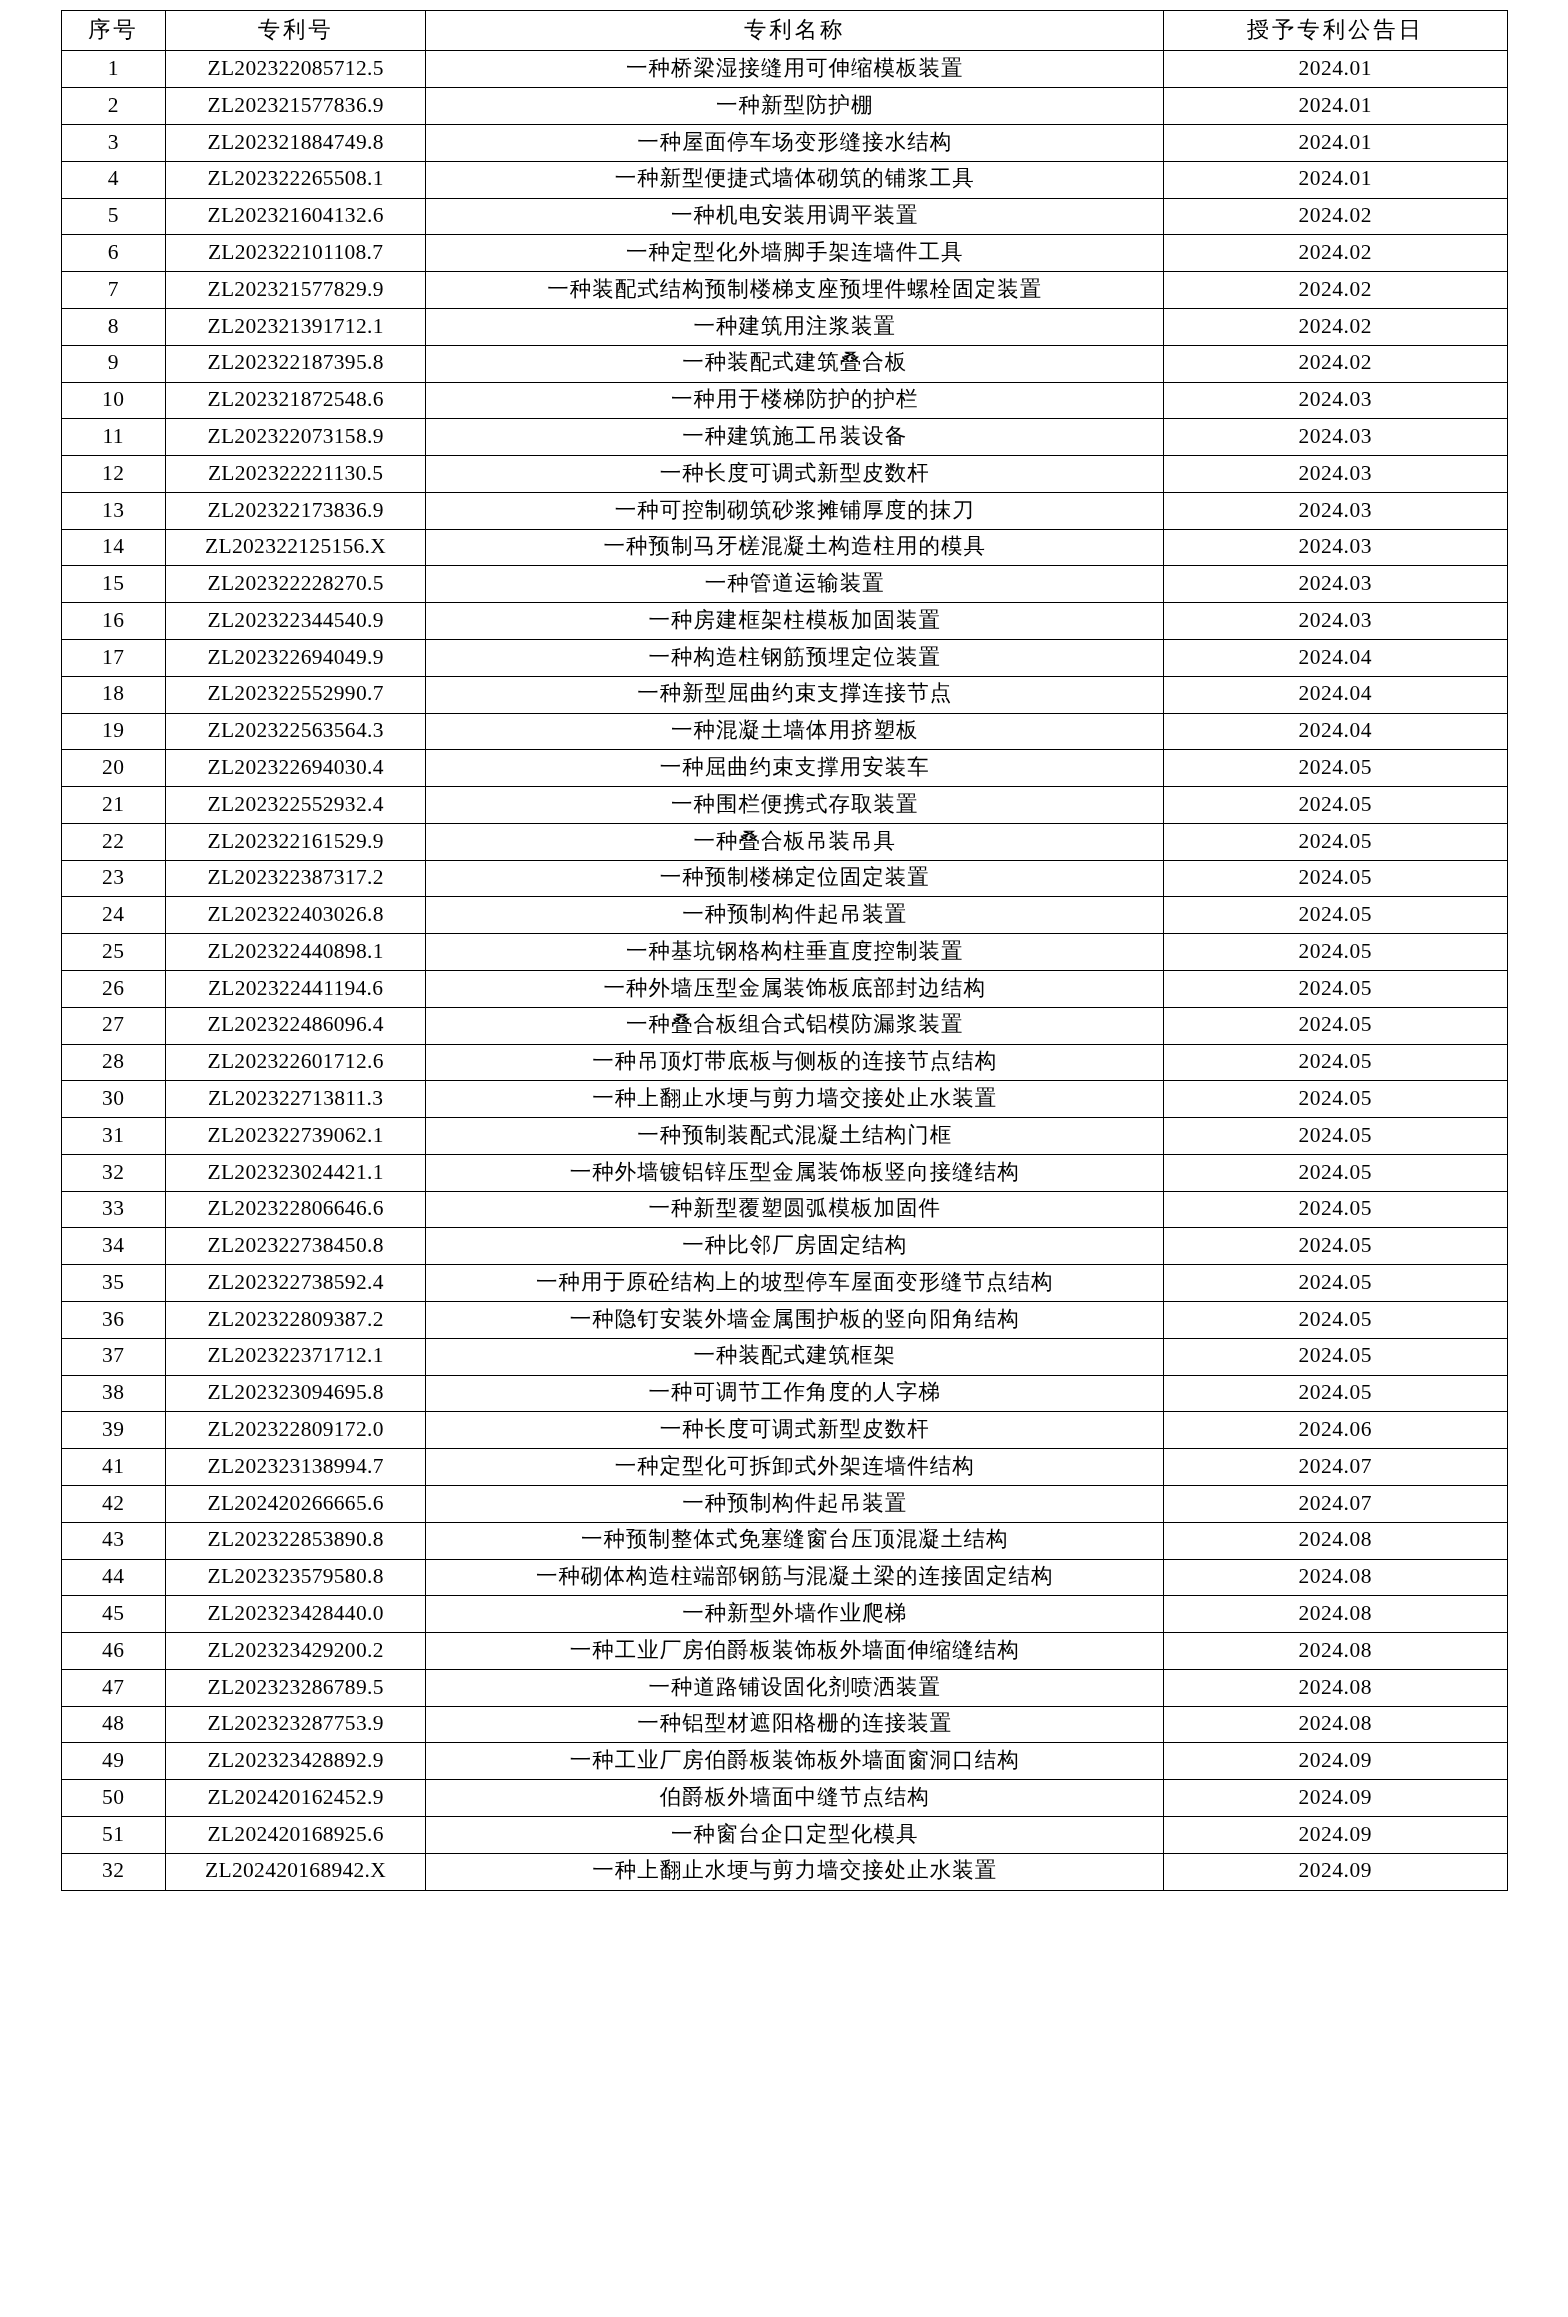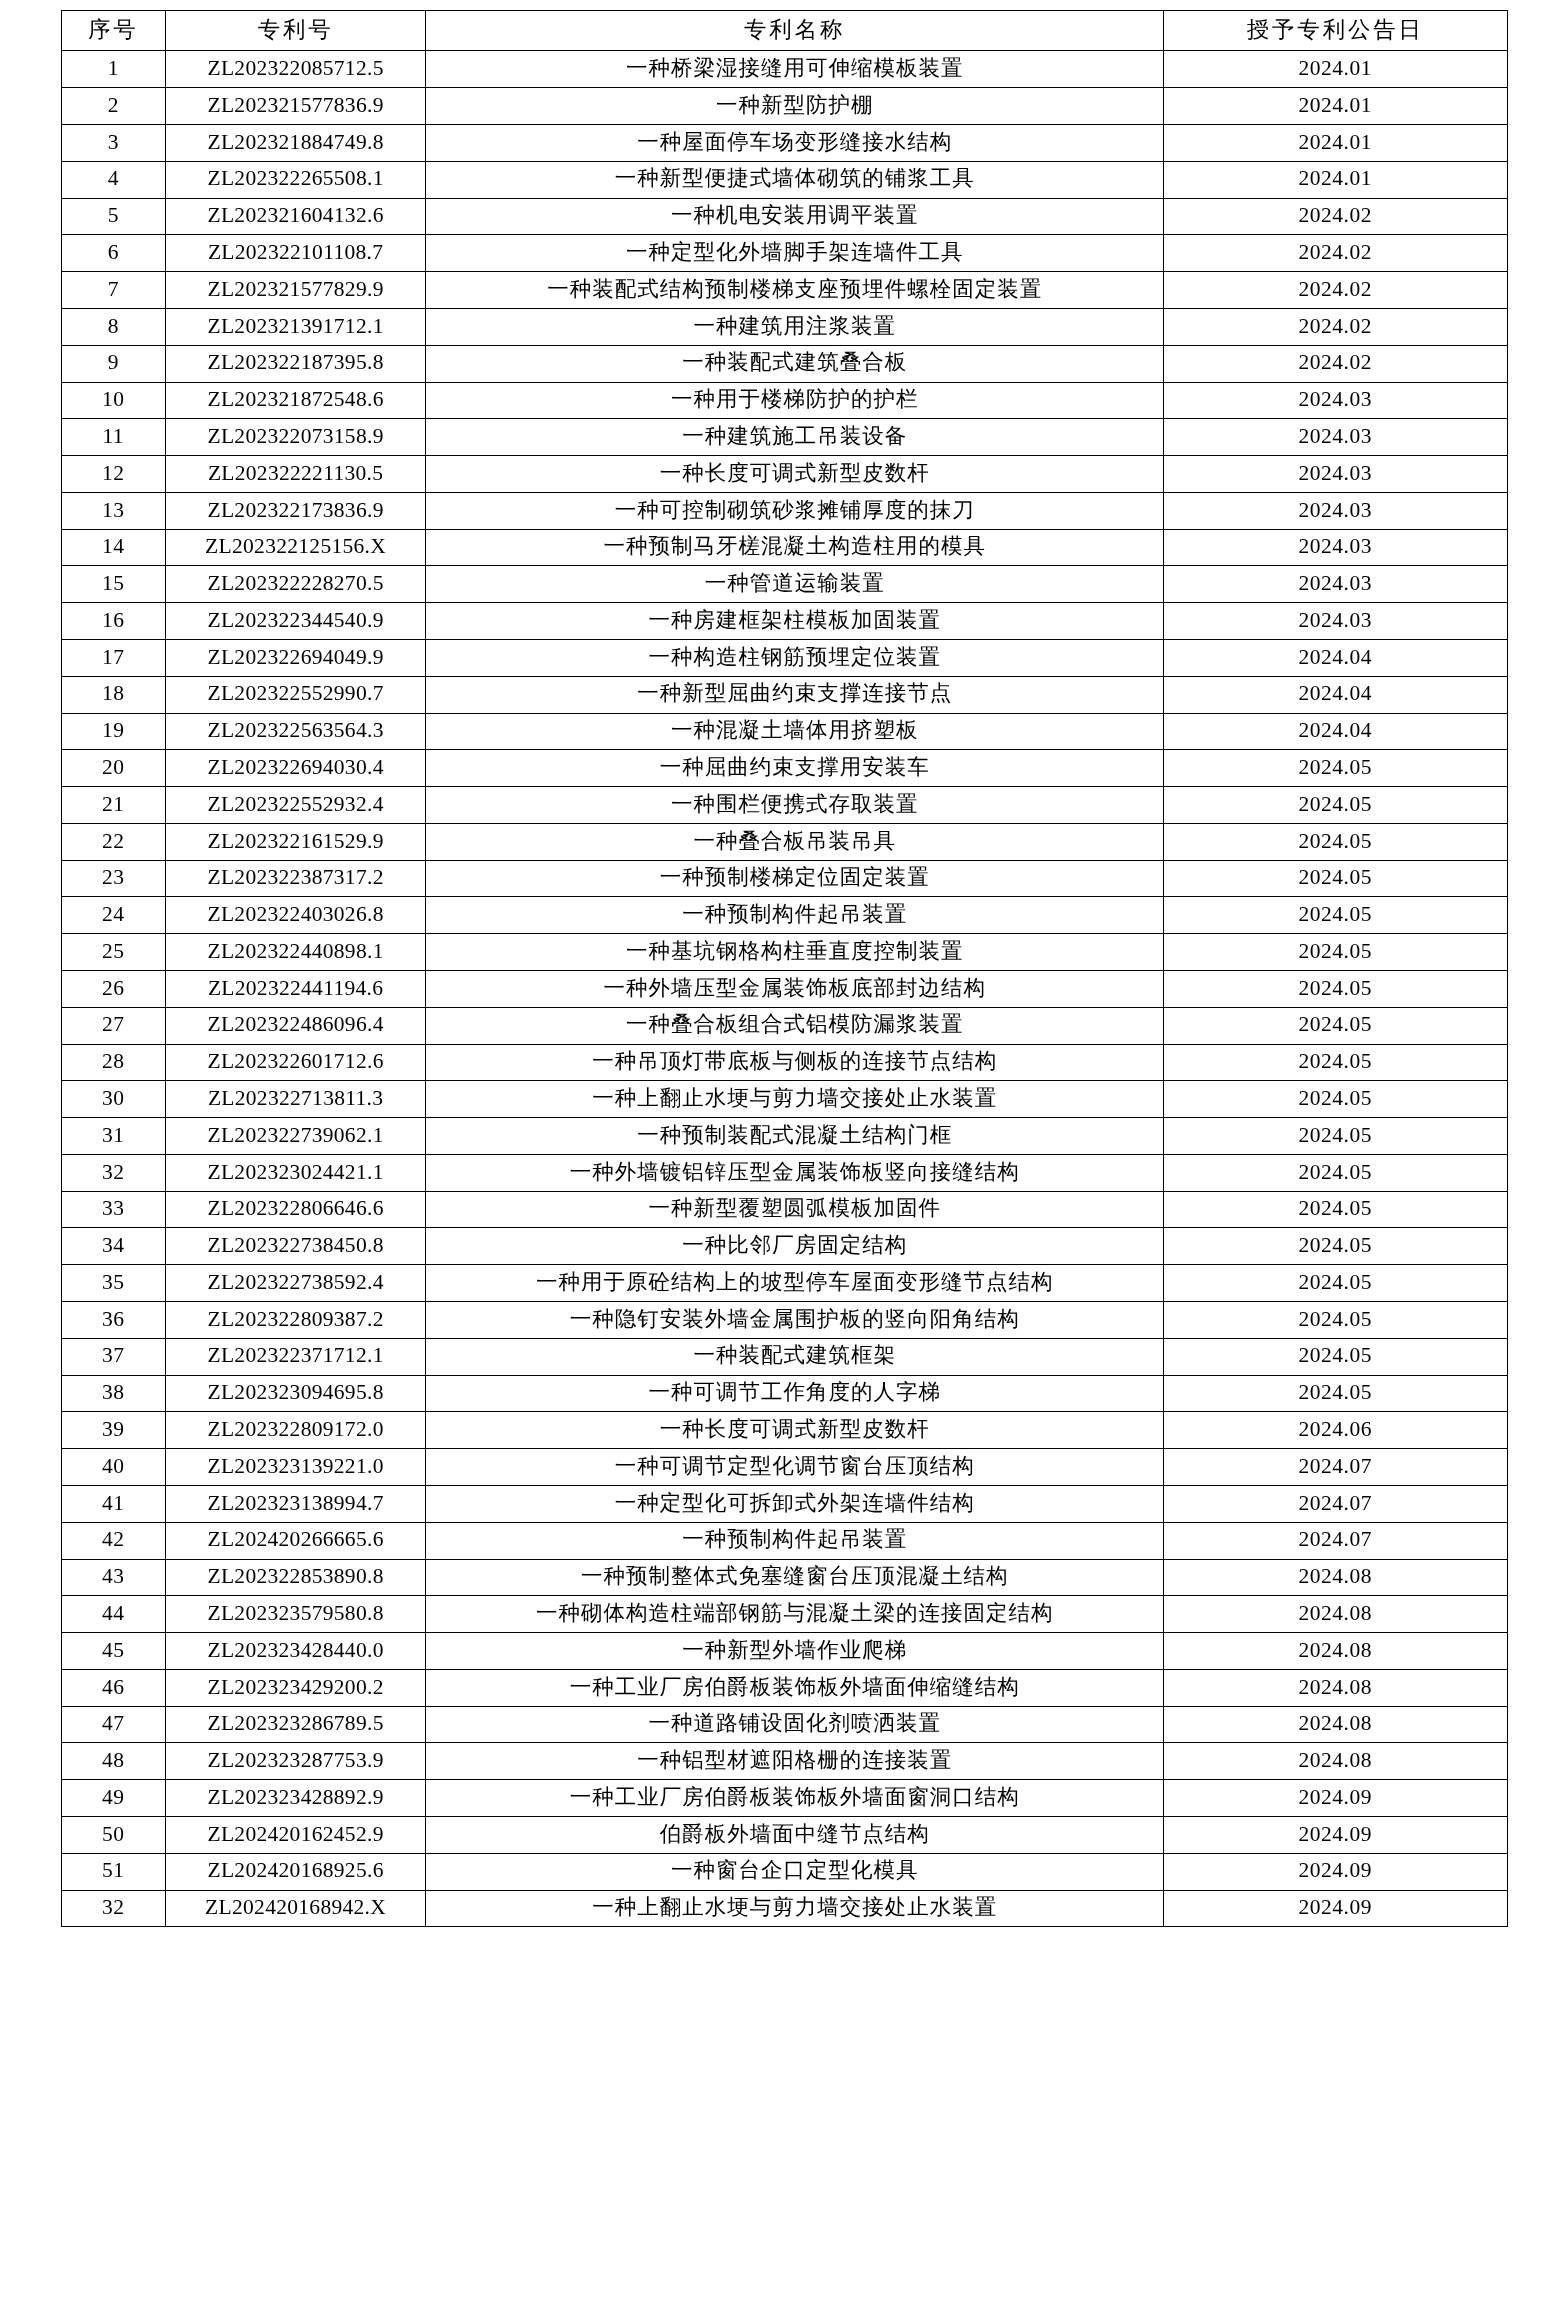--- a/index.html
+++ b/index.html
@@ -303,26 +303,20 @@
           <td class="cell-name">一种可调节工作角度的人字梯</td>
           <td class="cell-date">2024.05</td>
         </tr>
         <tr>
           <td class="cell-idx">39</td>
           <td class="cell-no">ZL202322809172.0</td>
           <td class="cell-name">一种长度可调式新型皮数杆</td>
           <td class="cell-date">2024.06</td>
         </tr>
         <tr>
-          <td class="cell-idx">40</td>
-          <td class="cell-no">ZL202323139221.0</td>
-          <td class="cell-name">一种可调节定型化调节窗台压顶结构</td>
-          <td class="cell-date">2024.07</td>
-        </tr>
-        <tr>
           <td class="cell-idx">41</td>
           <td class="cell-no">ZL202323138994.7</td>
           <td class="cell-name">一种定型化可拆卸式外架连墙件结构</td>
           <td class="cell-date">2024.07</td>
         </tr>
         <tr>
           <td class="cell-idx">42</td>
           <td class="cell-no">ZL202420266665.6</td>
           <td class="cell-name">一种预制构件起吊装置</td>
           <td class="cell-date">2024.07</td>

